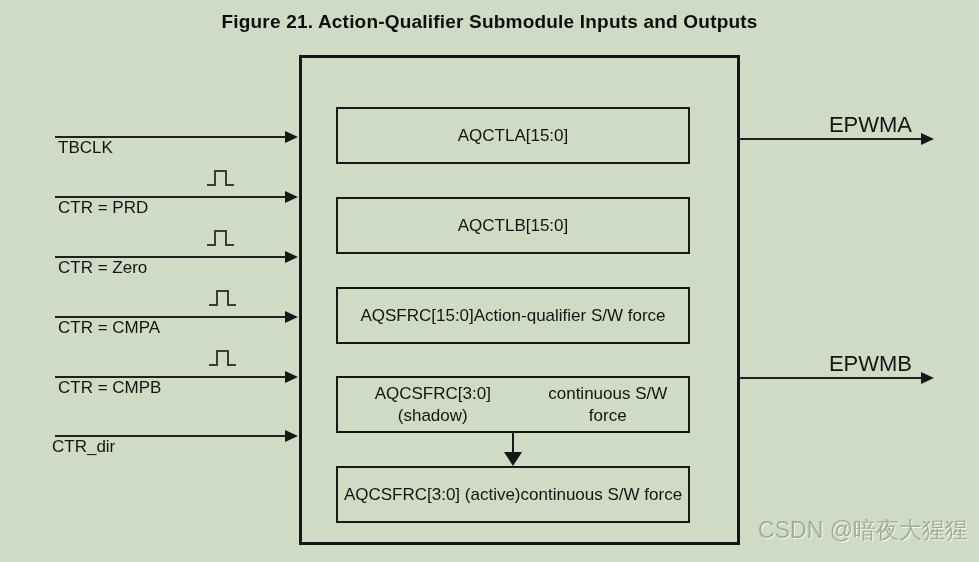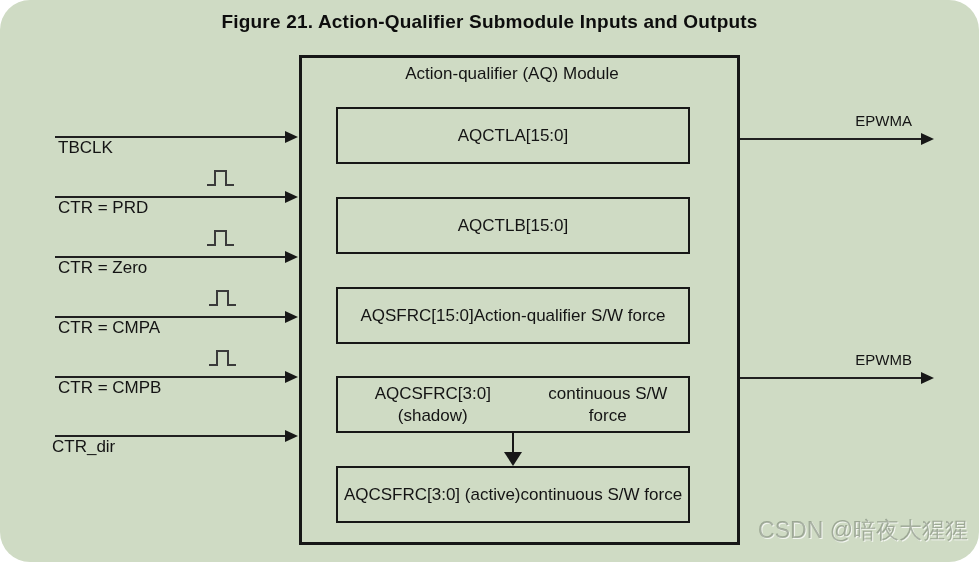--- a/index.html
+++ b/index.html
@@ -4,21 +4,20 @@
 <style>
   html, body { margin: 0; padding: 0; }
   .canvas {
     position: relative;
     width: 979px;
     height: 562px;
     background: #cfdbc4;
     font-family: "Liberation Sans", sans-serif;
     color: #141414;
     overflow: hidden;
-    border-radius: 30px;
   }
   .figure-title {
     position: absolute;
     top: 11px;
     left: 0;
     width: 100%;
     text-align: center;
     font-size: 19px;
     font-weight: bold;
     color: #0d0d0d;
@@ -83,21 +82,21 @@
     border-top: 14px solid #171717;
   }
   .sig-label {
     position: absolute;
     font-size: 17px;
     white-space: nowrap;
     margin-top: 28px;
   }
   .out-label {
     position: absolute;
-    font-size: 15px;
+    font-size: 22px;
     width: 172px;
     text-align: right;
     white-space: nowrap;
   }
   .pulse {
     position: absolute;
   }
   .watermark {
     position: absolute;
     right: 11px;
@@ -109,21 +108,20 @@
   }
 </style>
 </head>
 <body>
 
 <div class="canvas">
 
   <div class="figure-title">Figure 21. Action-Qualifier Submodule Inputs and Outputs</div>
 
   <div class="module-box"></div>
-  <div class="module-title">Action-qualifier (AQ) Module</div>
 
   <div class="reg-box" style="top:107px">
     <div>AQCTLA[15:0]</div>
   </div>
   <div class="reg-box" style="top:197px">
     <div>AQCTLB[15:0]</div>
   </div>
   <div class="reg-box" style="top:287px">
     <div>AQSFRC[15:0]</div>
     <div>Action-qualifier S/W force</div>

